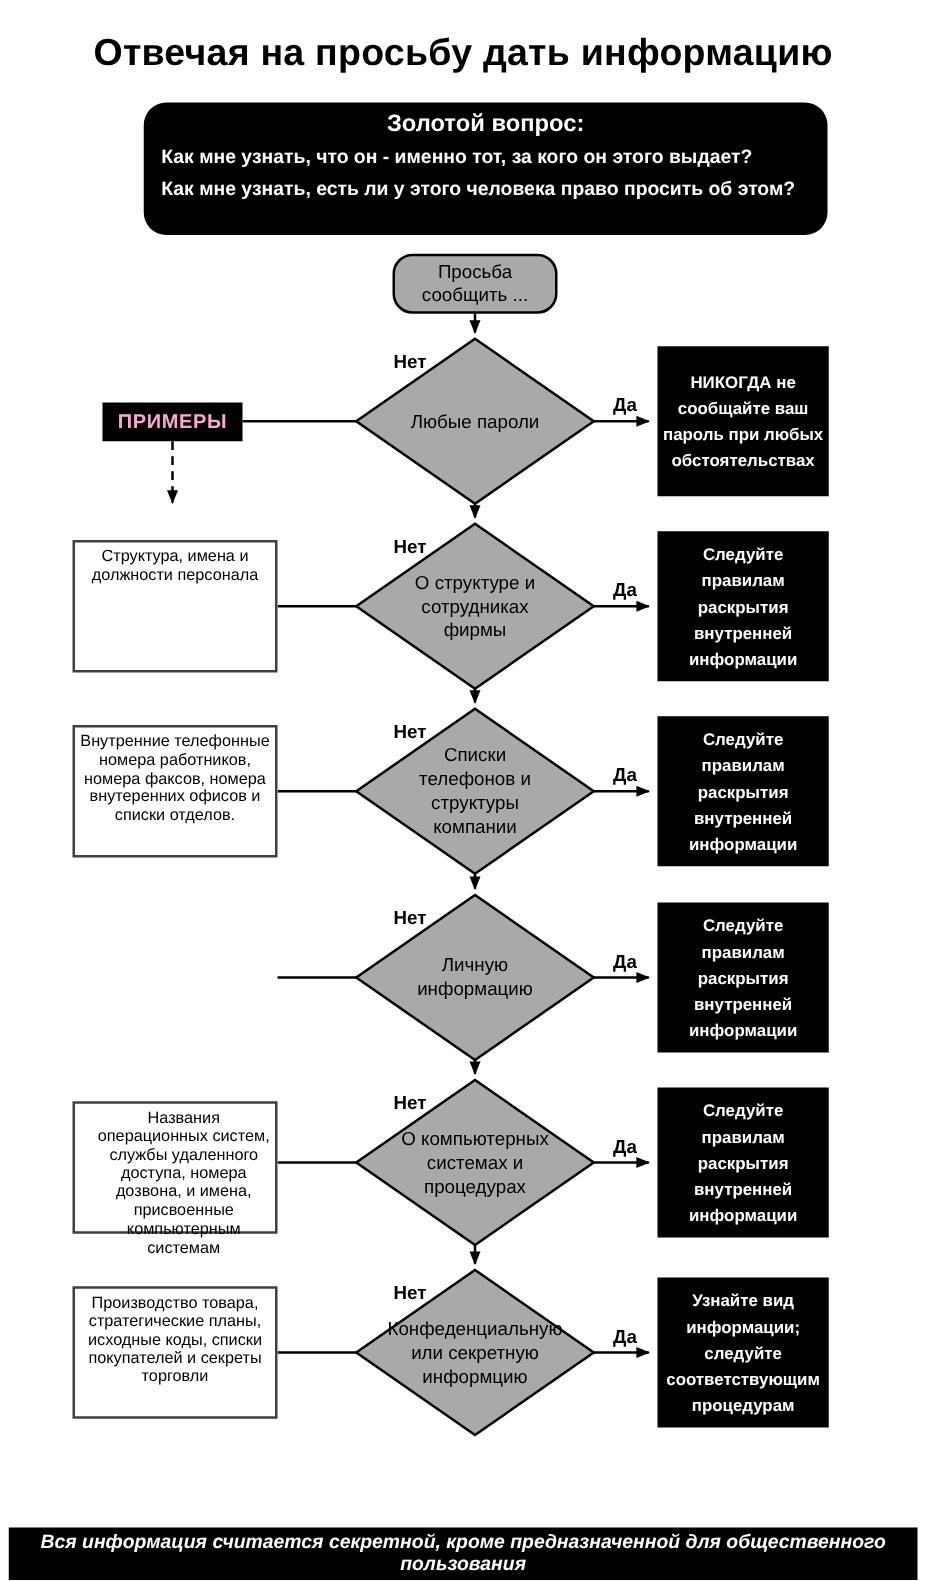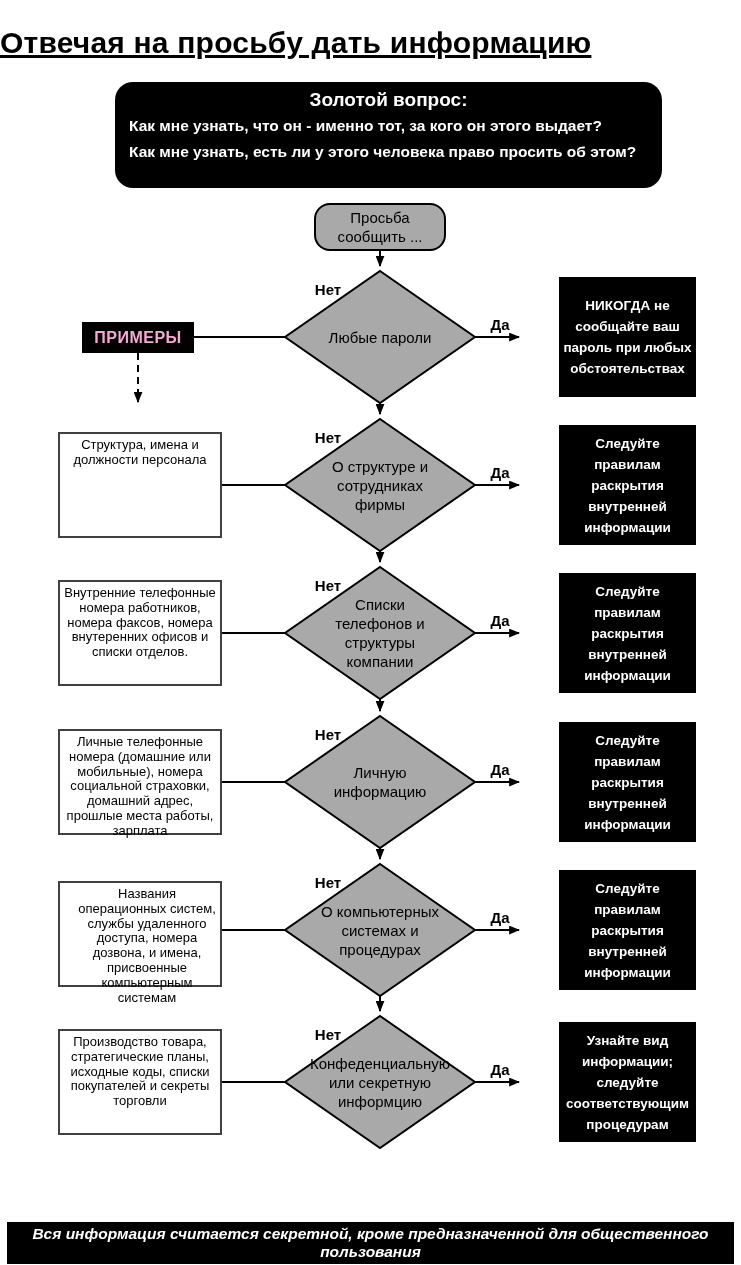--- a/index.html
+++ b/index.html
@@ -6,22 +6,22 @@
   #canvas{
     position:relative;width:741px;height:1265px;background:#fff;overflow:hidden;
     font-family:"Liberation Sans","DejaVu Sans",sans-serif;color:#000;
   }
   #wires{position:absolute;left:0;top:0;width:741px;height:1265px;}
   .conn{stroke:#000;stroke-width:2;fill:none;}
   .conn.dashed{stroke-dasharray:7 5;}
   .diamond{fill:var(--node_fill,#a9a9a9);stroke:#000;stroke-width:2;}
   .abs{position:absolute;}
   .page-title{
-    left:0;top:26px;width:741px;text-align:left;
-    font-size:30px;font-weight:bold;letter-spacing:.2px;text-decoration:underline;
+    left:0;top:26px;width:741px;text-align:center;
+    font-size:30px;font-weight:bold;letter-spacing:.2px;
   }
   .golden{
     left:115px;top:82px;width:547px;height:106px;background:var(--box_black,#000);
     color:#fff;font-weight:bold;overflow:hidden;border-radius:18px;
   }
   .golden .gq-heading{text-align:center;font-size:19px;line-height:27px;padding-top:4px;}
   .golden .gq-line{font-size:15.5px;line-height:26px;padding:0 14px;text-align:left;}
   .start-node{
     left:314px;top:203px;width:132px;height:48px;background:var(--node_fill,#a9a9a9);
     border:2px solid #000;border-radius:16px;box-sizing:border-box;
@@ -39,21 +39,21 @@
     border:2px solid #404040;box-sizing:border-box;
     font-size:13px;line-height:14.8px;text-align:center;padding:4px 2px 0 2px;
   }
   .diamond-label{
     display:flex;align-items:center;justify-content:center;text-align:center;
     font-size:15px;line-height:19px;height:100px;
   }
   .action-box{
     left:526px;width:137px;height:120px;background:var(--box_black,#000);
     color:#fff;font-weight:bold;font-size:13.5px;line-height:21px;text-align:center;
-    display:flex;align-items:center;justify-content:center;padding:0 2px;box-sizing:border-box;margin-left:33px;
+    display:flex;align-items:center;justify-content:center;padding:0 2px;box-sizing:border-box;
   }
   .branch-no{width:44px;text-align:center;font-weight:bold;font-size:15px;}
   .branch-yes{width:36px;text-align:center;font-weight:bold;font-size:15px;}
   .footer-bar{
     left:7px;top:1176px;width:727px;height:42px;background:var(--box_black,#000);
     color:#fff;font-style:italic;font-weight:bold;font-size:15.5px;
     display:flex;align-items:center;justify-content:center;text-align:center;margin-top:46px;
   }
 </style>
 </head>
@@ -131,21 +131,20 @@
   <div class="abs diamond-label" style="left:324px;top:435px;width:112px;">О структуре и сотрудниках фирмы</div>
   <div class="abs branch-yes" style="left:482px;top:464px;">Да</div>
   <div class="abs action-box" style="top:425px;">Следуйте правилам раскрытия внутренней информации</div>
 
   <div class="abs example-box" style="top:580px;">Внутренние телефонные номера работников, номера факсов, номера внутеренних офисов и списки отделов.</div>
   <div class="abs branch-no" style="left:306px;top:577px;">Нет</div>
   <div class="abs diamond-label" style="left:328px;top:583px;width:104px;">Списки телефонов и структуры компании</div>
   <div class="abs branch-yes" style="left:482px;top:612px;">Да</div>
   <div class="abs action-box" style="top:573px;">Следуйте правилам раскрытия внутренней информации</div>
 
-  <div class="abs example-box" style="top:729px;">Личные телефонные номера (домашние или мобильные), номера социальной страховки, домашний адрес, прошлые места работы, зарплата</div>
   <div class="abs branch-no" style="left:306px;top:726px;">Нет</div>
   <div class="abs diamond-label" style="left:324px;top:732px;width:112px;">Личную информацию</div>
   <div class="abs branch-yes" style="left:482px;top:761px;">Да</div>
   <div class="abs action-box" style="top:722px;">Следуйте правилам раскрытия внутренней информации</div>
 
   <div class="abs example-box" style="top:881px;padding-left:16px;">Названия операционных систем, службы удаленного доступа, номера дозвона, и имена, присвоенные компьютерным системам</div>
   <div class="abs branch-no" style="left:306px;top:874px;">Нет</div>
   <div class="abs diamond-label" style="left:312px;top:880px;width:136px;">О компьютерных системах и процедурах</div>
   <div class="abs branch-yes" style="left:482px;top:909px;">Да</div>
   <div class="abs action-box" style="top:870px;">Следуйте правилам раскрытия внутренней информации</div>

